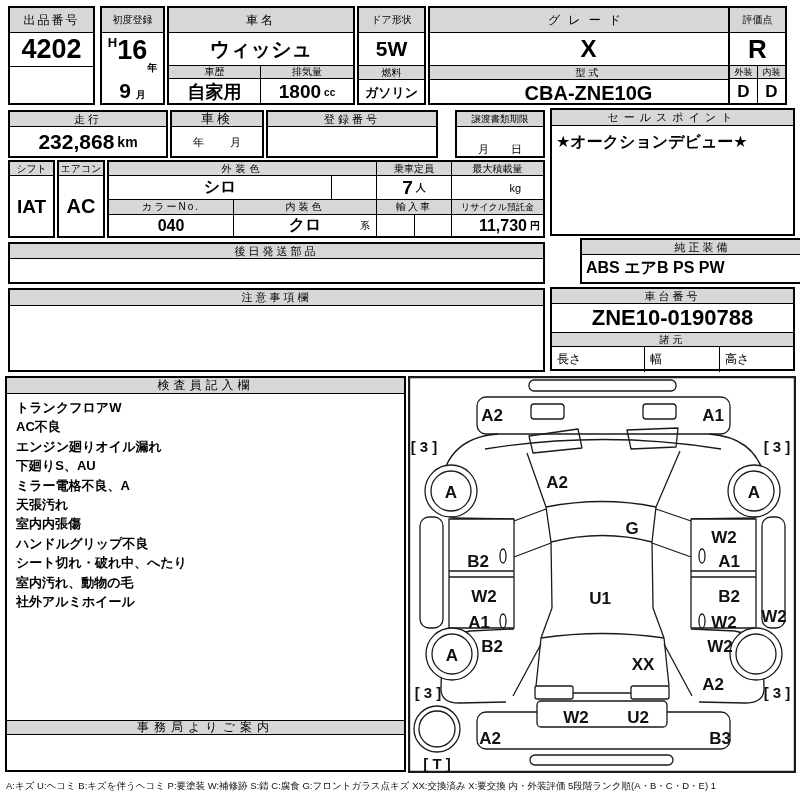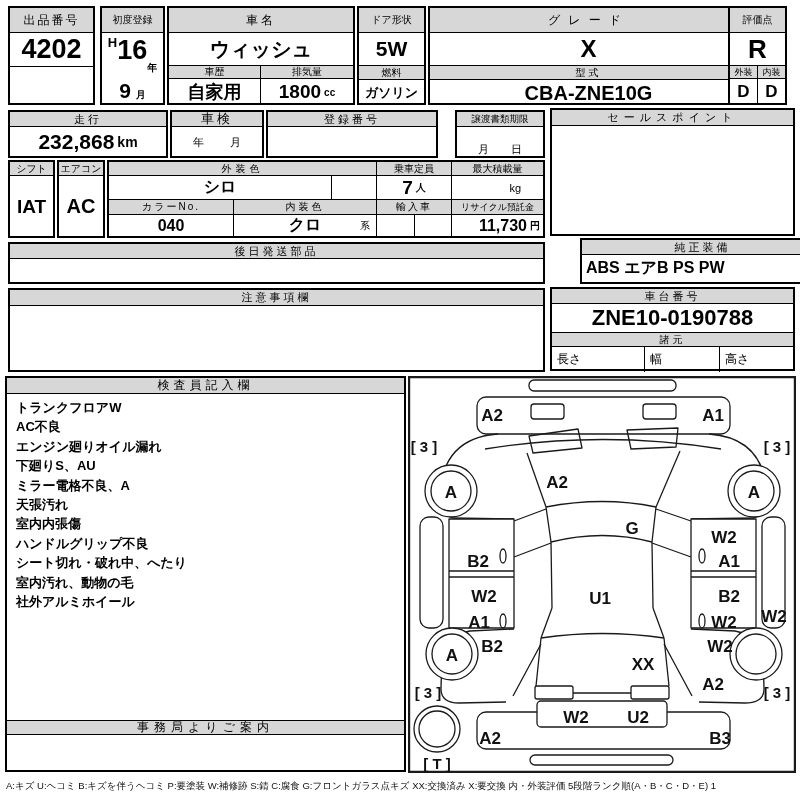--- a/index.html
+++ b/index.html
@@ -114,20 +114,21 @@
   <div class="abs box" style="left:455px;top:110px;width:90px;height:48px">
     <div class="hdr" style="height:14px;font-size:9.5px;letter-spacing:0">譲渡書類期限</div>
     <div class="val" style="height:30px;font-weight:normal;font-size:11px;gap:22px;align-items:flex-end;padding-bottom:4px">
       <span>月</span>
       <span>日</span>
     </div>
   </div>
 
   <div class="abs box" style="left:550px;top:108px;width:245px;height:128px">
     <div class="hdr" style="height:15px;font-size:11px;letter-spacing:5px">セールスポイント</div>
+    <div style="padding:6px 4px;font-weight:bold;font-size:16px">★オークションデビュー★</div>
   </div>
 
   <div class="abs box" style="left:8px;top:160px;width:47px;height:78px">
     <div class="hdr hs" style="height:13px">シフト</div>
     <div class="val" style="height:61px;font-size:19px">IAT</div>
   </div>
 
   <div class="abs box" style="left:57px;top:160px;width:48px;height:78px">
     <div class="hdr hs" style="height:13px">エアコン</div>
     <div class="val" style="height:61px;font-size:20px">AC</div>

